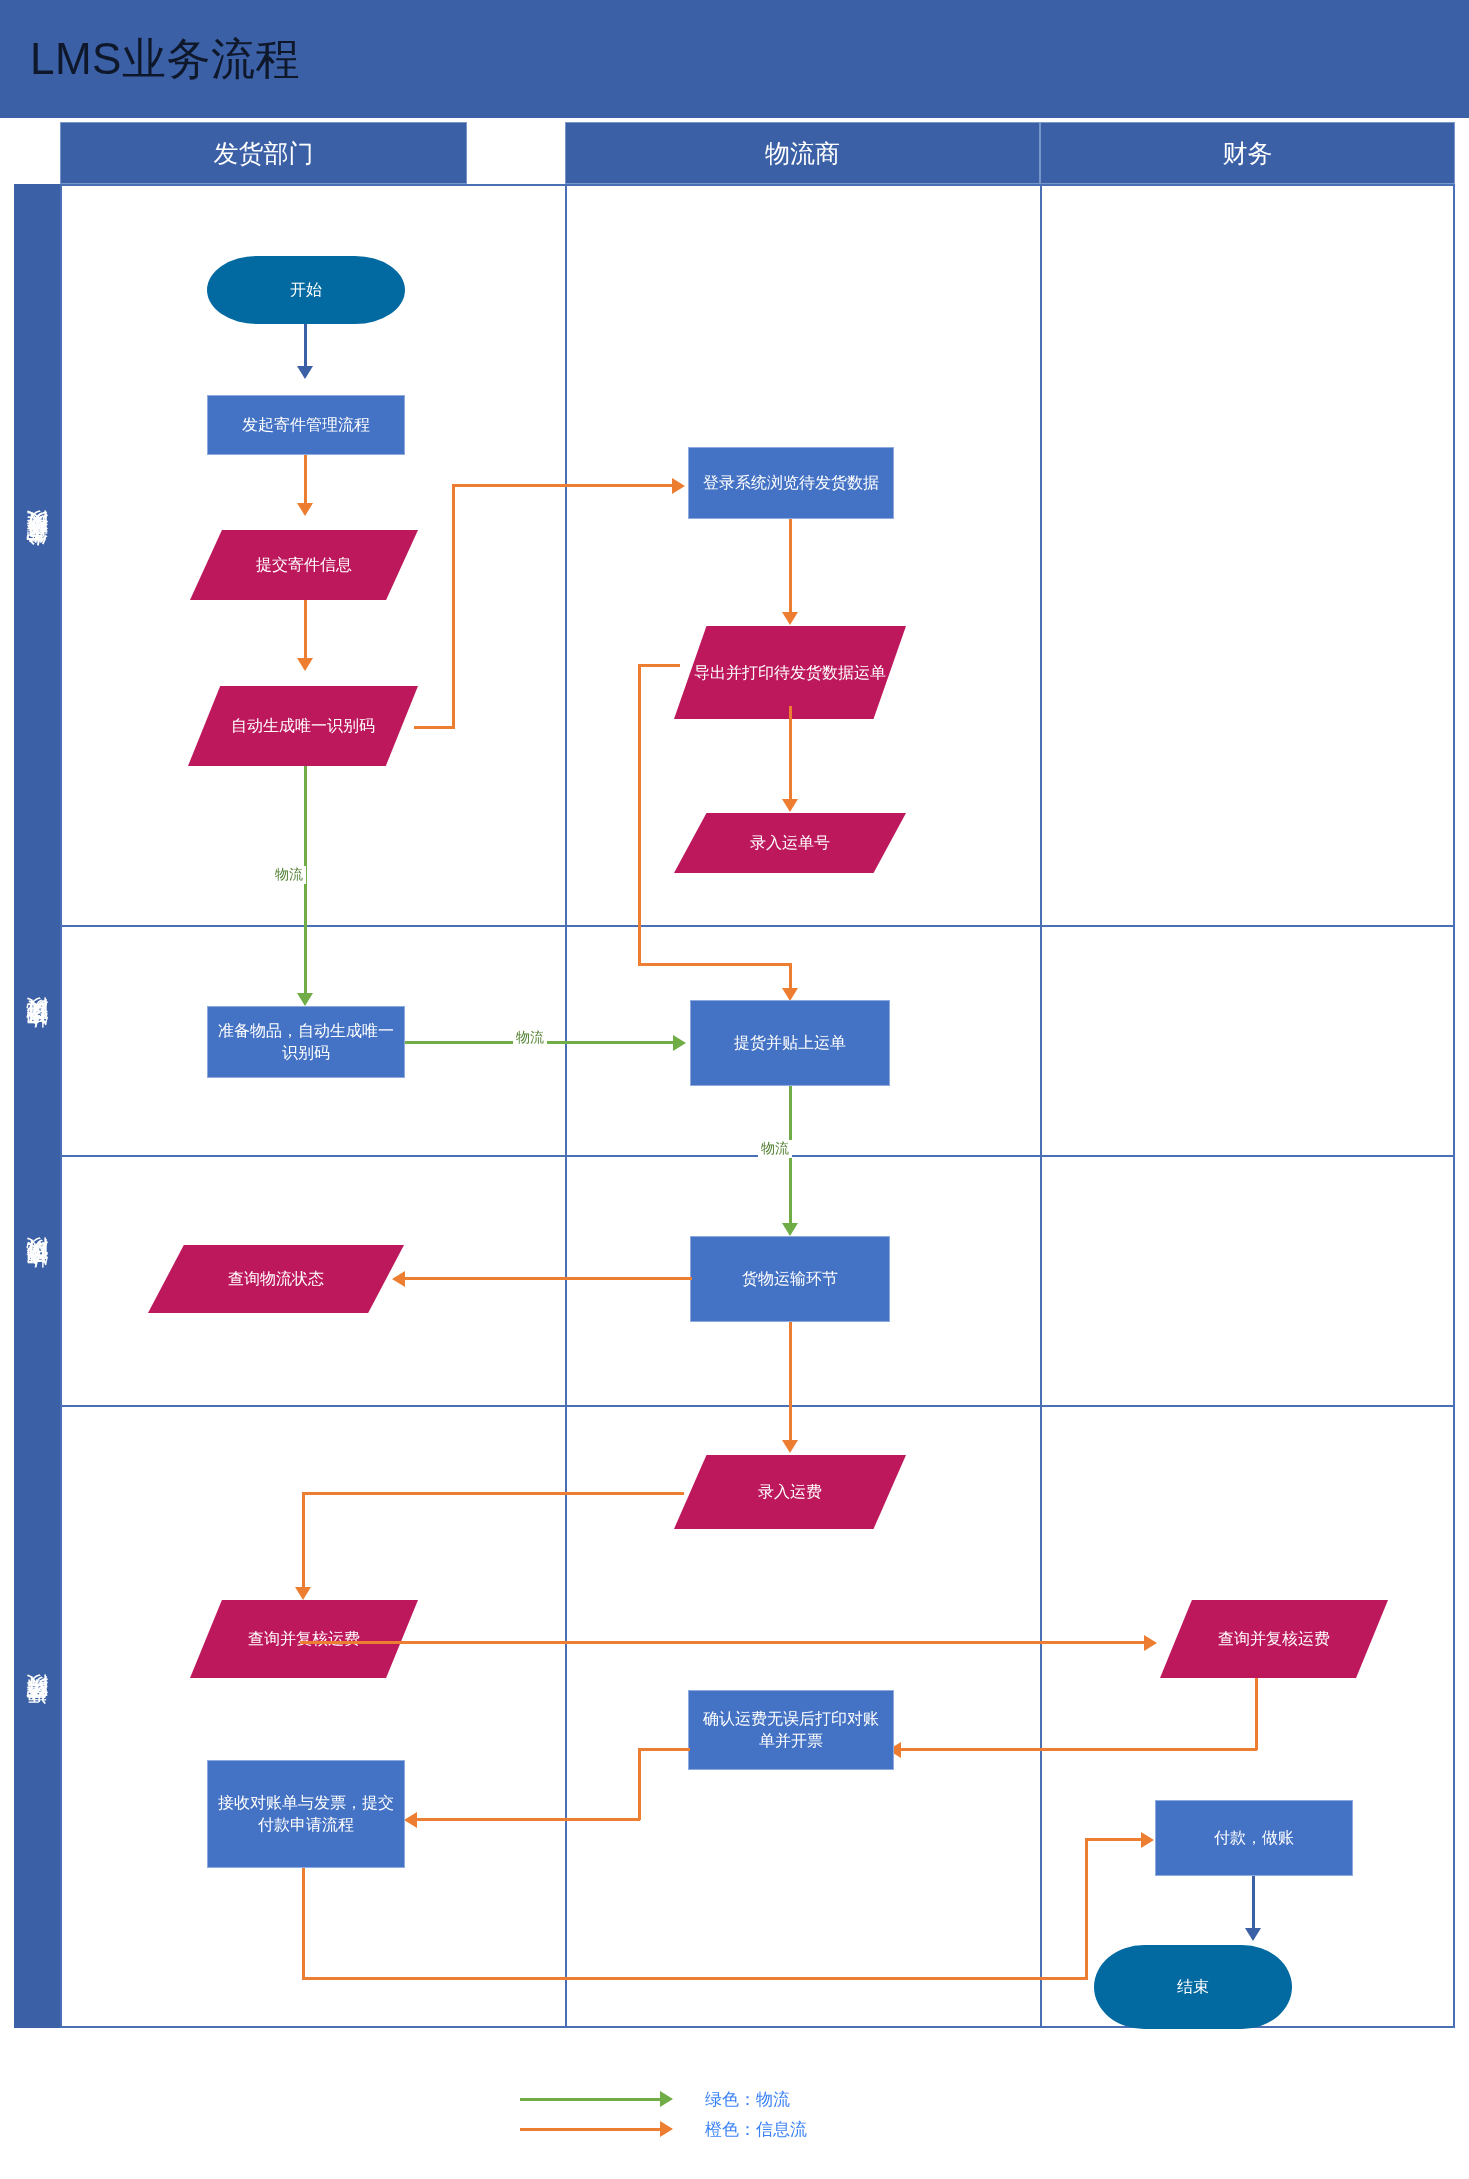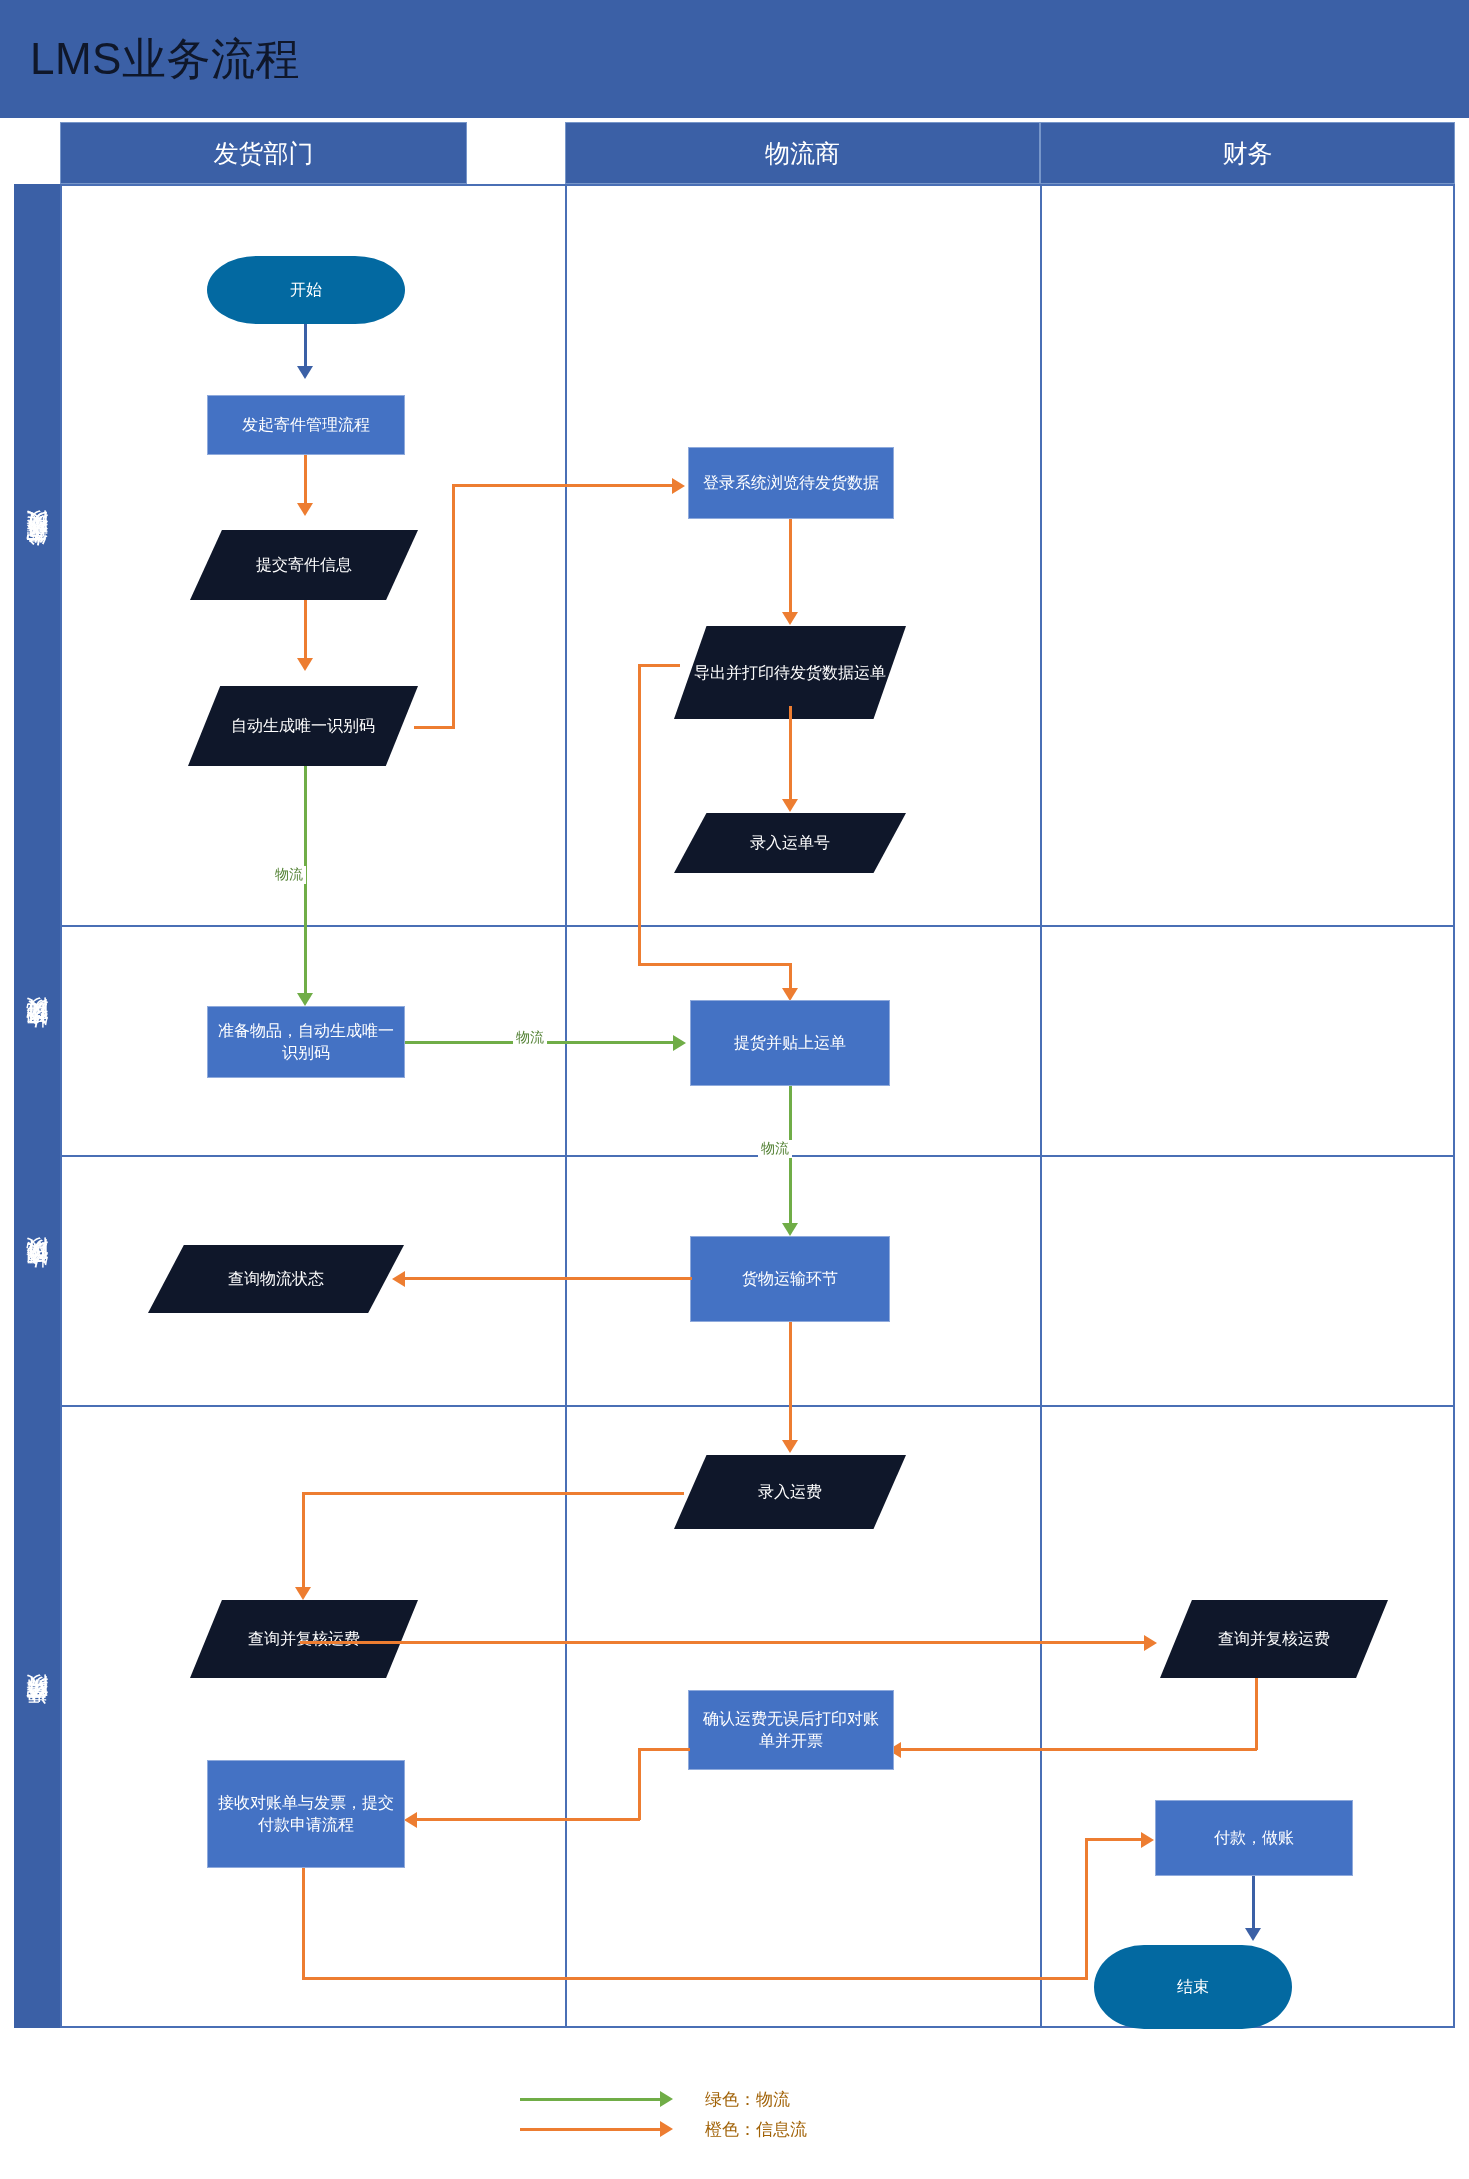--- a/index.html
+++ b/index.html
@@ -22,21 +22,21 @@
   
   .vline{position:absolute;width:2px;background:#4a6fb5;}
   .hline{position:absolute;height:2px;background:#4a6fb5;}
   .frame{position:absolute;border:2px solid #4a6fb5;box-sizing:border-box;}
 
   
   .node{position:absolute;box-sizing:border-box;color:#ffffff;font-size:16px;line-height:1.35;
      display:flex;align-items:center;justify-content:center;text-align:center;padding:4px 8px;}
   .proc{background:#4472C4;border:1px solid #8faadc;}
   .term{background:#0369a1;border-radius:50px/50%;}
-  .para{background:#0f172a;}
+  .para{background:#be185d;}
   .paraclip{clip-path:polygon(14% 0,100% 0,86% 100%,0 100%);}
 
   
   .seg{position:absolute;}
   .seg.h{height:3px;}
   .seg.v{width:3px;}
   .orange{background:#ED7D31;}
   .green{background:#70AD47;}
   .blue{background:#3B60A6;}
   .arrow{position:absolute;width:0;height:0;}
@@ -51,21 +51,21 @@
   .ar-left.orange{border-right:13px solid #ED7D31;background:none;}
 
   .edge-label{position:absolute;font-size:14px;background:#ffffff;padding:0 3px;white-space:nowrap;}
   .lbl-green{color:#548235;}
 
   
   #legend{position:absolute;left:520px;top:2085px;width:500px;}
   .lg-row{position:relative;height:30px;}
   .lg-line{position:absolute;left:0;top:13px;width:140px;height:3px;}
   .lg-arrow{position:absolute;left:140px;top:6px;width:0;height:0;border-top:8px solid transparent;border-bottom:8px solid transparent;}
-  .lg-text{position:absolute;left:185px;top:3px;font-size:17px;color:#a16207;white-space:nowrap;}
+  .lg-text{position:absolute;left:185px;top:3px;font-size:17px;color:#3b82f6;white-space:nowrap;}
 </style>
 </head>
 <body>
 
 <div id="canvas">
 
   <div id="title-band"></div>
   <div id="title-text">LMS业务流程</div>
 
   <div class="col-head" style="left:60px;width:407px;">发货部门</div>

